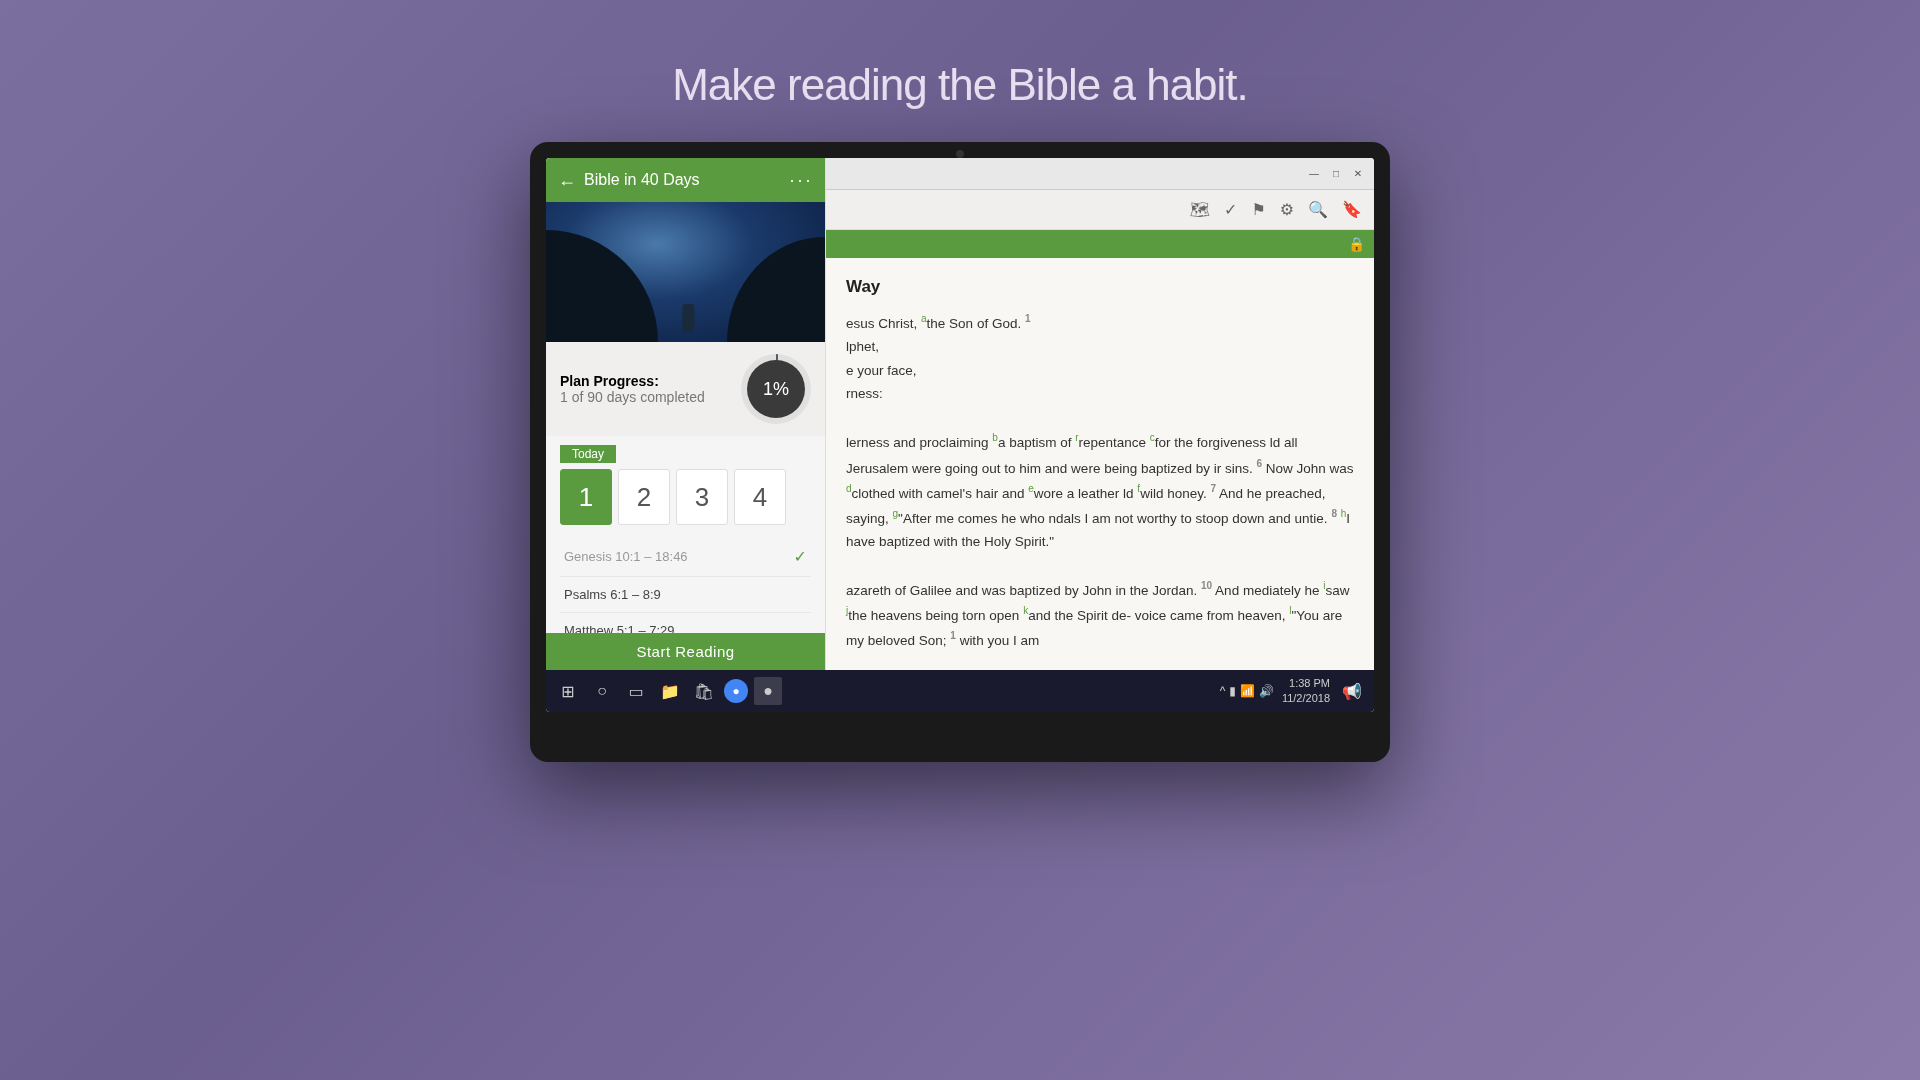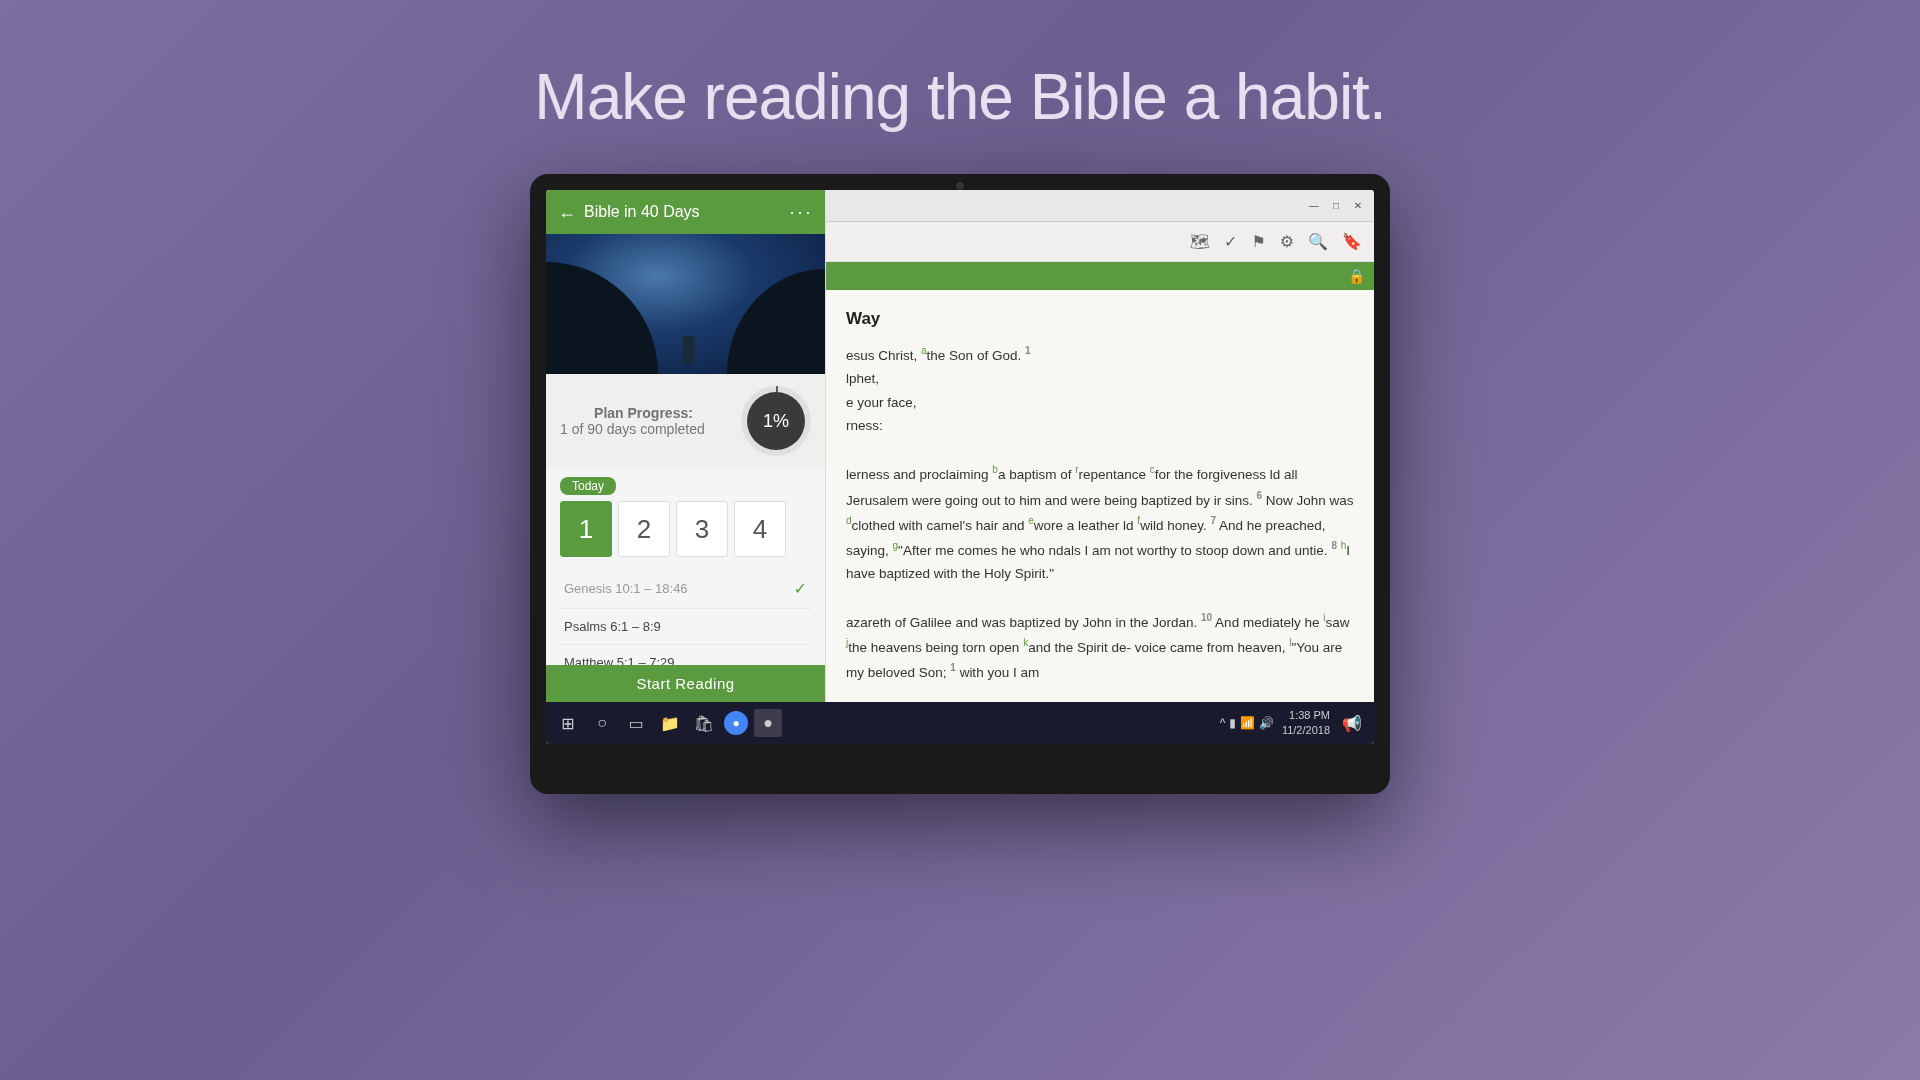--- a/index.html
+++ b/index.html
@@ -10,24 +10,24 @@
       background: linear-gradient(135deg, #7b6fa0 0%, #6b5f8f 40%, #8a7aaa 100%);
       display: flex;
       flex-direction: column;
       align-items: center;
       font-family: 'Segoe UI', Arial, sans-serif;
       overflow: hidden;
     }
 
     .headline {
       color: #e8e0f0;
-      font-size: 64px;
+      font-size: 44px;
       font-weight: 300;
       margin-top: 60px;
-      margin-bottom: 40px;
+      margin-bottom: 32px;
       letter-spacing: -1px;
     }
 
     
     .device-frame {
       width: 860px;
       height: 620px;
       background: #1a1a1a;
       border-radius: 18px;
       padding: 16px 16px 50px 16px;
@@ -208,24 +208,23 @@
       gap: 14px;
       background: #f0efee;
       flex-shrink: 0;
     }
 
     .progress-text {
       flex: 1;
     }
 
     .progress-label {
-      color: #737373;
+      color: #000000;
       font-size: 14px;
       font-weight: 600;
-      text-align: center;
     }
 
     .progress-sub {
       color: #777;
       font-size: 14px;
     }
 
     .progress-circle {
       width: 70px;
       height: 70px;
@@ -259,21 +258,21 @@
     .day-tabs-header {
       padding: 8px 14px 4px;
       flex-shrink: 0;
     }
 
     .today-label {
       background: #5b9b3f;
       color: white;
       font-size: 12px;
       padding: 2px 12px;
-      border-radius: 8px;
+      border-radius: 0;
       display: inline-block;
       margin-bottom: 6px;
     }
 
     .day-numbers {
       display: flex;
       gap: 6px;
     }
 
     .day-num {

